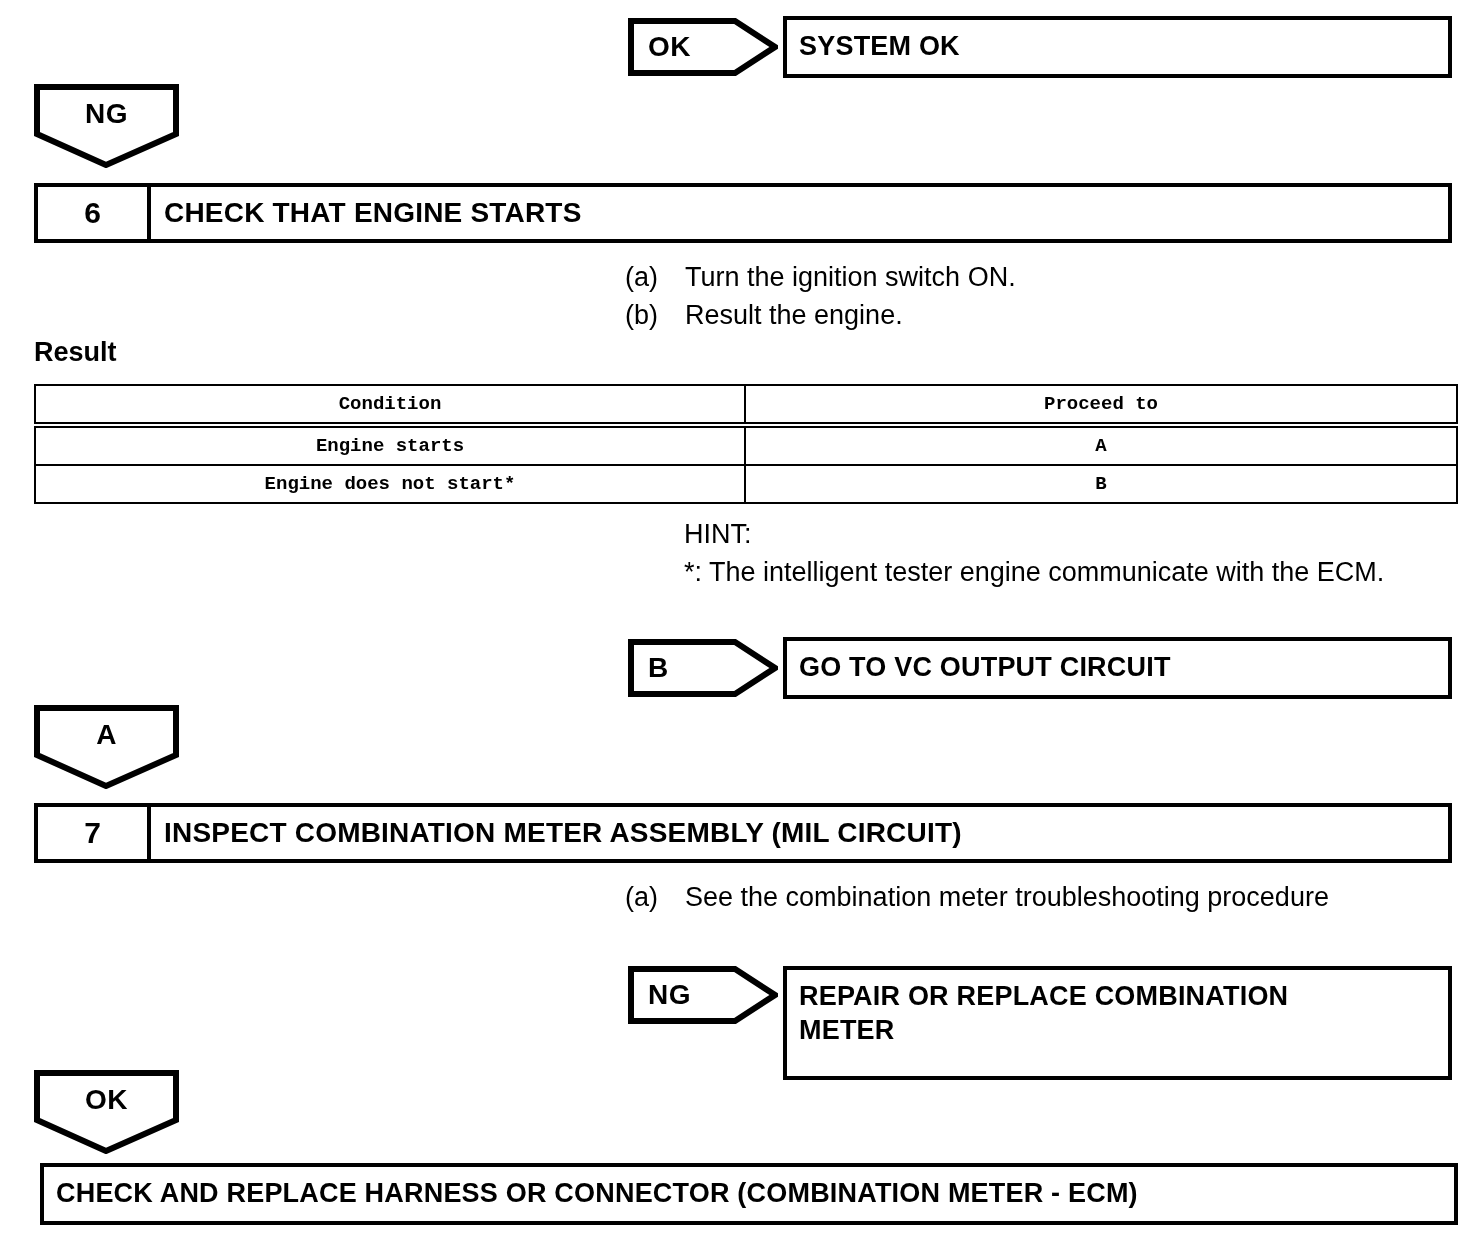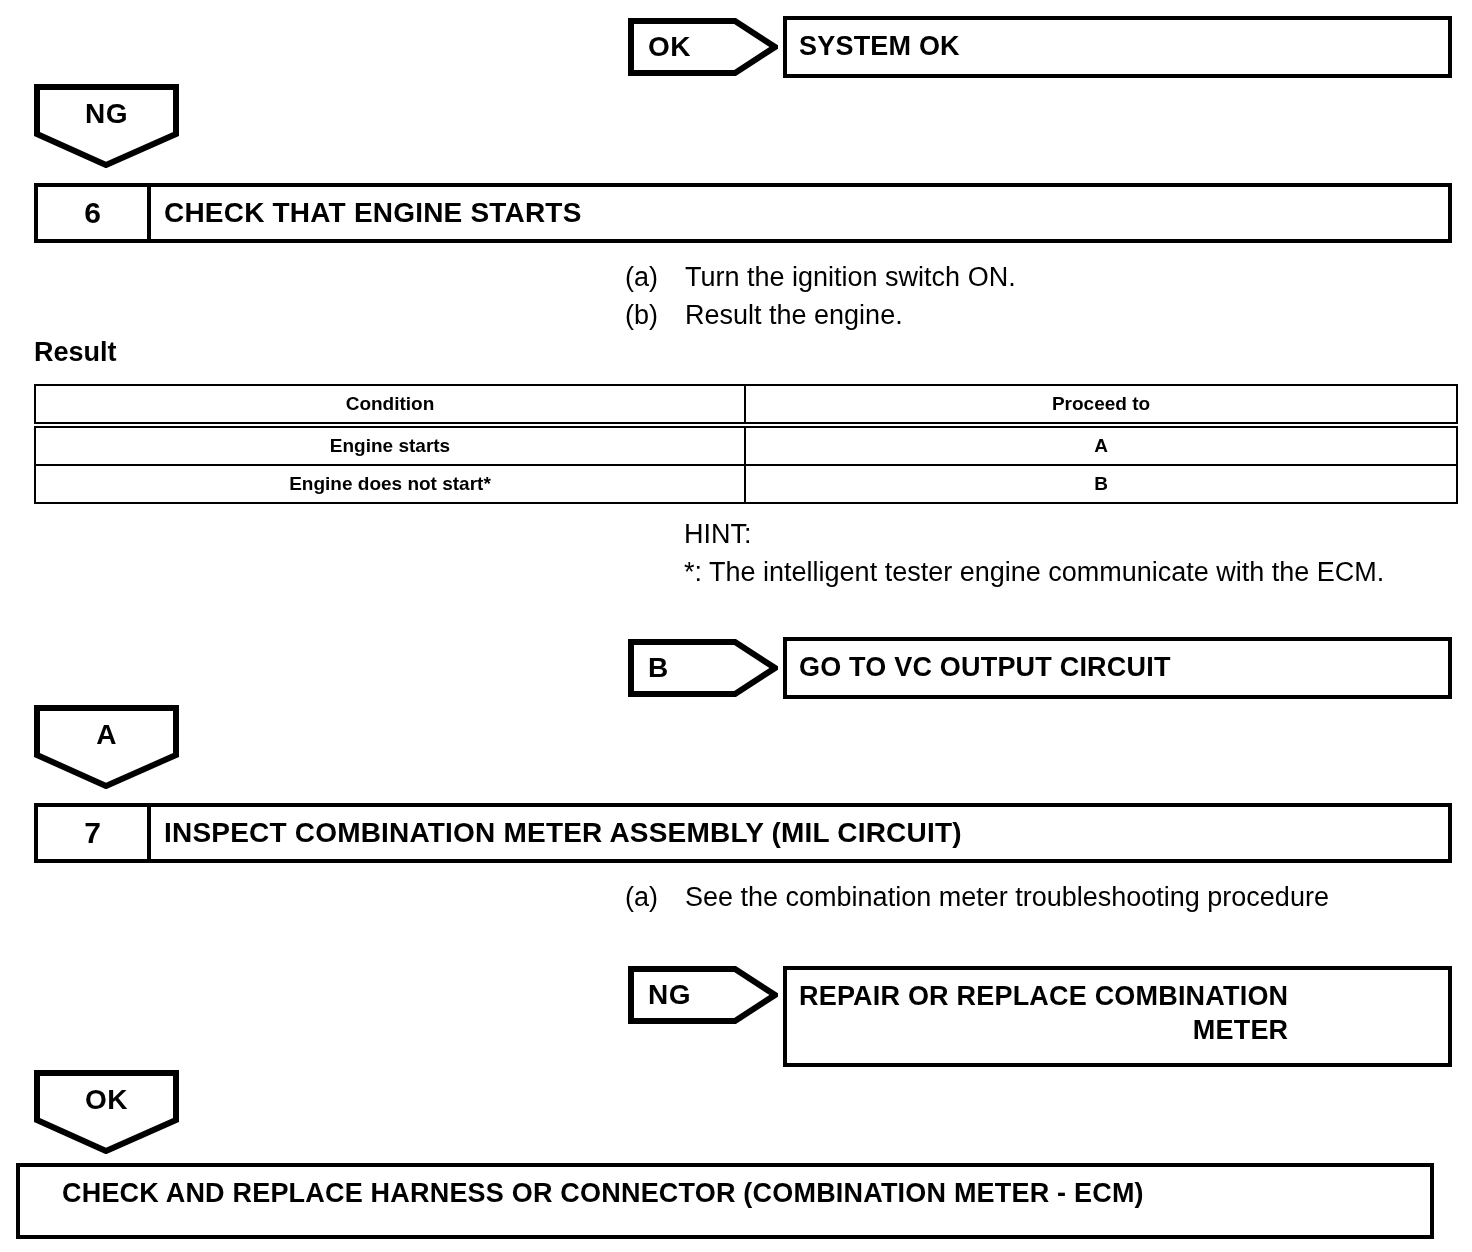--- a/index.html
+++ b/index.html
@@ -15,21 +15,21 @@
 
   .page {
     position: relative;
     width: 1472px;
     height: 1252px;
     background: #ffffff;
     overflow: hidden;
   }
 
   
-  .abs { position: absolute; box-sizing: border-box; text-align: right; }
+  .abs { position: absolute; box-sizing: border-box; }
 
   
   .res-box {
     border: 4px solid #000;
     background: #fff;
     display: flex;
     align-items: flex-start;
     box-sizing: border-box;
   }
   .res-box .res-text {
@@ -117,20 +117,21 @@
     font-size: 27px;
     font-weight: bold;
   }
 
   
   table.result-table {
     position: absolute;
     border-collapse: collapse;
     background: #fff;
     table-layout: fixed;
+    font-family: Liberation Mono, monospace;
   }
   table.result-table th,
   table.result-table td {
     border: 2px solid #000;
     text-align: center;
     font-size: 19px;
     font-weight: bold;
     height: 36px;
     padding: 0;
   }
@@ -241,29 +242,29 @@
     </div>
   </div>
 
   <div class="judge-arrow" style="left:628px; top:966px; width:150px; height:58px;">
     <svg width="150" height="58" viewBox="0 0 150 58">
       <polygon points="3,3 107,3 147,29 107,55 3,55" fill="#ffffff" stroke="#000000" stroke-width="6"></polygon>
     </svg>
     <span class="jlabel">NG</span>
   </div>
 
-  <div class="res-box abs" style="left:783px; top:966px; width:669px; height:101px;">
+  <div class="res-box abs" style="left:783px; top:966px; width:669px; height:114px;">
     <span class="res-text">REPAIR OR REPLACE COMBINATION
 METER</span>
   </div>
 
   <div class="down-marker" style="left:34px; top:1070px; width:145px; height:84px;">
     <svg width="145" height="84" viewBox="0 0 145 84">
       <polygon points="3,3 142,3 142,50 72,81 3,50" fill="#ffffff" stroke="#000000" stroke-width="6"></polygon>
     </svg>
     <span class="dlabel">OK</span>
   </div>
 
-  <div class="res-box abs" style="left:16px; top:1163px; width:1418px; height:76px;padding-left:30px;">
+  <div class="res-box abs" style="left:40px; top:1163px; width:1418px; height:62px;">
     <span class="res-text">CHECK AND REPLACE HARNESS OR CONNECTOR (COMBINATION METER - ECM)</span>
   </div>
 
 </div>
 
 </body></html>

